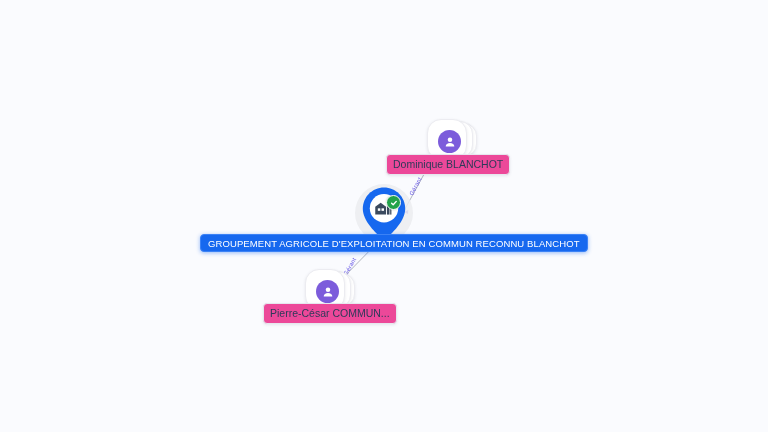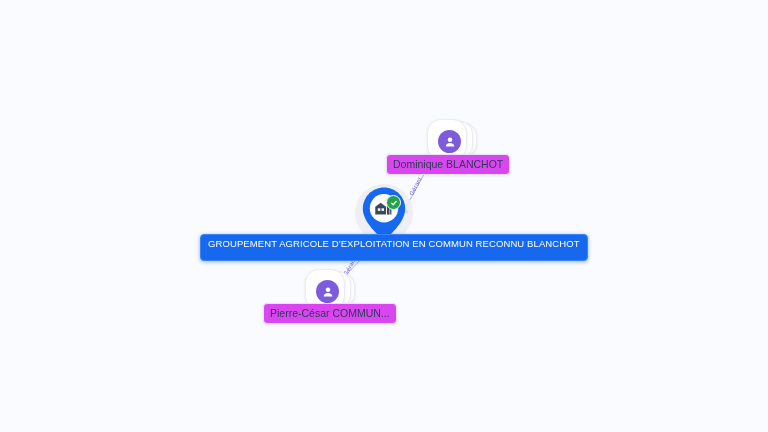--- a/index.html
+++ b/index.html
@@ -89,21 +89,21 @@
     justify-content: center;
   }
   .avatar-circle svg { display: block; }
 
   #person-node-dominique { left: 425px; top: 117px; }
   #person-node-pierre    { left: 303px; top: 267px; }
 
   
   .person-label {
     position: absolute;
-    background: #d946ef;
+    background: #ec4899;
     border: 1px solid #e6e7ee;
     border-radius: 4px;
     box-shadow: 0 1px 3px rgba(40,50,80,.10);
     color: #2e3a59;
     font-size: 10.5px;
     line-height: 14px;
     padding: 2px 6px 3px 6px;
     white-space: nowrap;
     font-family: "Liberation Sans", sans-serif;
   }
@@ -158,21 +158,21 @@
     position: absolute;
     left: 200px;
     top: 234px;
     background: #1668ef;
     border: 1px solid #3b82f6;
     border-radius: 4px;
     color: #ffffff;
     font-size: 9.5px;
     line-height: 13px;
     letter-spacing: .1px;
-    padding: 2px 7px 10px 7px;
+    padding: 2px 7px 1px 7px;
     white-space: nowrap;
     box-shadow: 0 1px 4px rgba(22,104,239,.45);
     font-family: "Liberation Sans", sans-serif;
   }
 </style>
 </head>
 <body>
 
 <div id="graph-canvas" style="background: rgb(250, 251, 254);">
 

